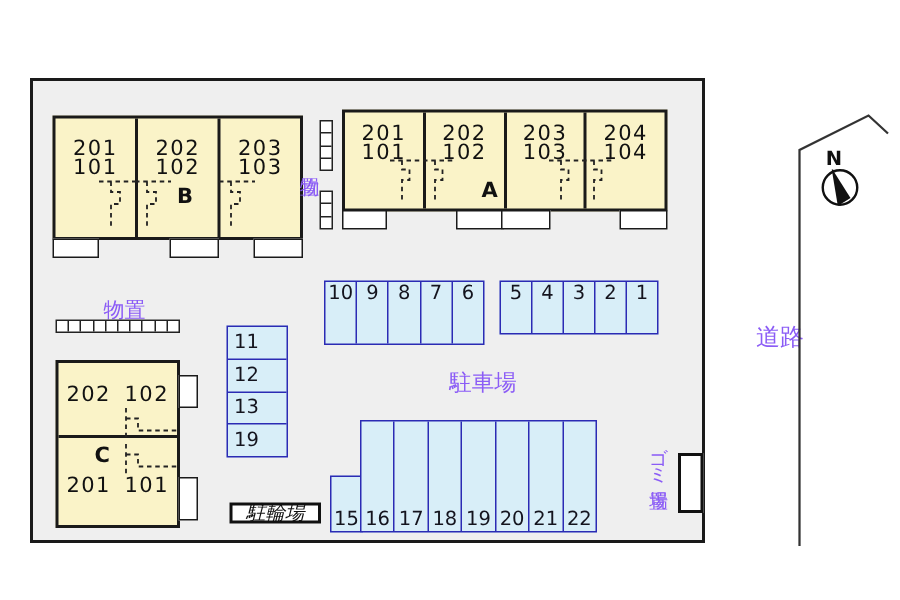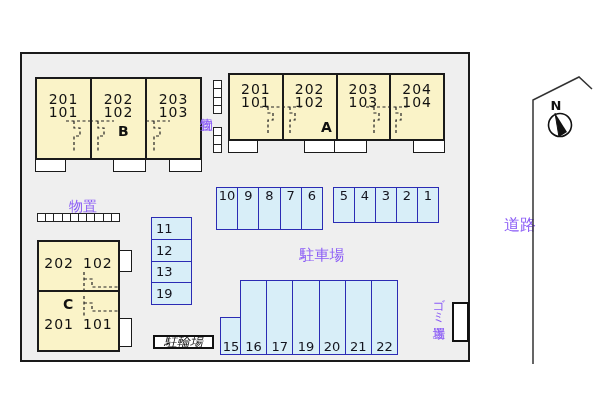--- a/index.html
+++ b/index.html
@@ -161,20 +161,21 @@
     <div class="pc">13</div>
     <div class="pc">19</div>
   </div>
 
   <div class="abs jl" style="left:282px;top:246px;width:80px;text-align:center;">駐車場</div>
 
   <div class="abs pcell" style="left:220px;top:317px;width:22px;height:38px;">15</div>
   <div class="abs prow pbot" style="left:240px;top:280px;width:158px;height:75px;">
     <div class="pc">16</div>
     <div class="pc">17</div>
+    <div class="pc">18</div>
     <div class="pc">19</div>
     <div class="pc">20</div>
     <div class="pc">21</div>
     <div class="pc">22</div>
   </div>
 
   <div class="abs bikebox" style="left:153px;top:335px;width:61px;height:14px;font-style:italic;">
     <span>駐輪場</span>
   </div>
 

